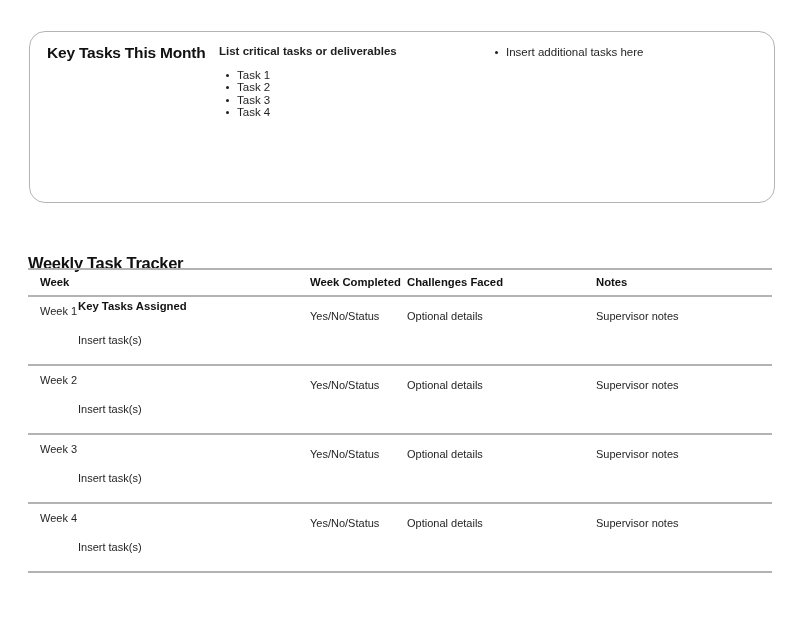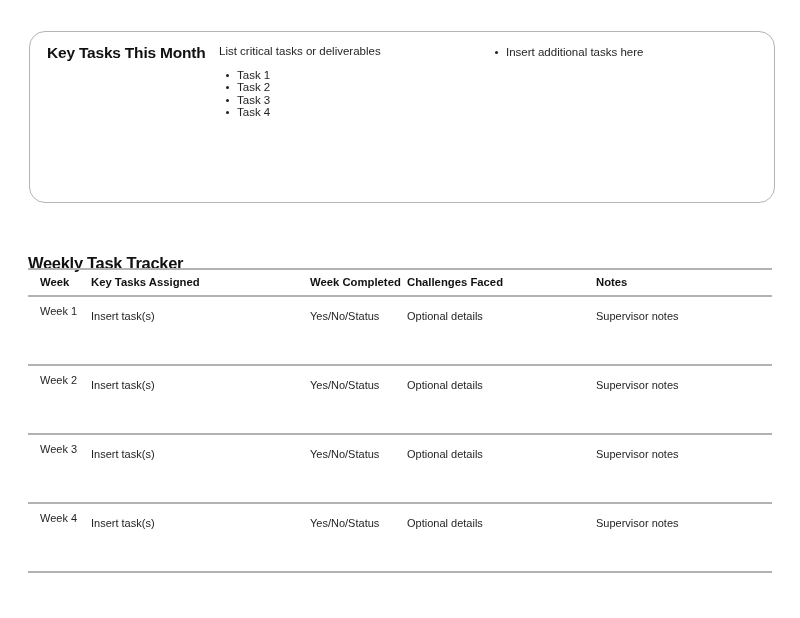--- a/index.html
+++ b/index.html
@@ -53,20 +53,21 @@
     left: 462px;
     top: 13px;
     width: 275px;
   }
 
   .lead-text {
     font-size: 11.5px;
     color: #1f1f1f;
     line-height: 14px;
     white-space: nowrap;
+    font-weight: bold;
   }
 
   ul.bullets {
     list-style: none;
     margin: 0;
     padding: 0;
   }
   ul.bullets.indent {
     margin-top: 11px;
     margin-left: 4px;
@@ -146,21 +147,21 @@
   }
   .trow .cell.c-week {
     top: 8px;
   }
   .trow .cell.c-body {
     top: 13px;
   }
 
   
   .col-0 { left: 0px; margin-left: 12px; }
-  .col-1 { left: 63px; }
+  .col-1 { left: 50px; margin-top: 24px; }
   .col-2 { left: 282px; }
   .col-3 { left: 379px; }
   .col-4 { left: 568px; }
 </style>
 </head>
 <body>
 
 <section class="key-card">
 
   <div class="key-card-title">Key Tasks This Month</div>

